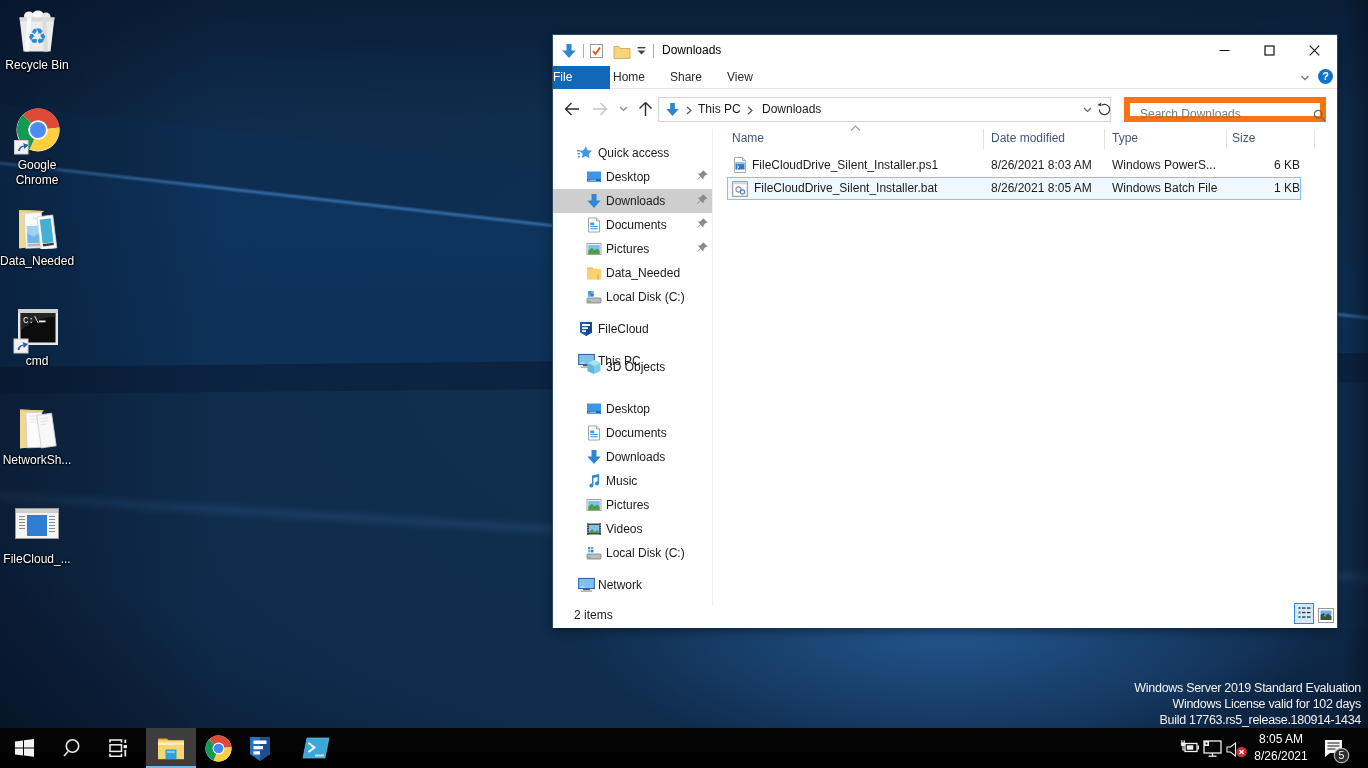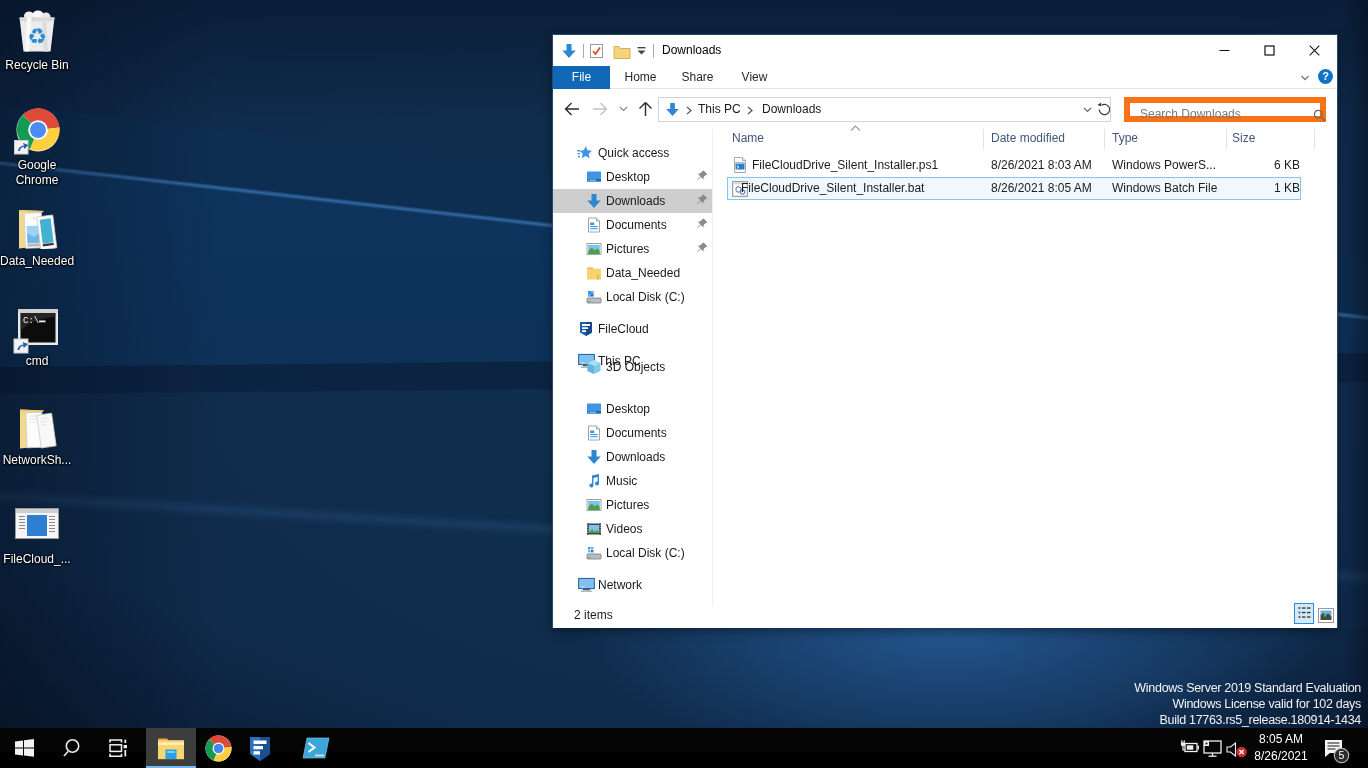--- a/index.html
+++ b/index.html
@@ -43,21 +43,21 @@
 .dicon svg { display:block; margin:0 auto; }
 
 
 #sysinfo { position:absolute; right:7px; top:680px; text-align:right; color:#f2f2f2; font-size:12.5px; line-height:16px; letter-spacing:-0.3px; }
 
 
 #win { position:absolute; left:552px; top:34px; width:786px; height:594px;
   background:#fff; border:1px solid #26486b; border-bottom:1px solid #2077cc; box-shadow:0 3px 10px rgba(0,0,0,.4); }
 #titlebar { position:absolute; left:0; top:0; width:100%; height:31px; background:#fff; }
 #tabs { position:absolute; left:0; top:31px; width:100%; height:23px; background:#fff; border-bottom:1px solid #e5e5e5; font-size:12px; color:#292929; }
-.tab { position:absolute; top:0; height:23px; line-height:23px; text-align:center; }
+.tab { position:absolute; top:0; height:23px; line-height:23px; }
 #filetab { left:0; width:57px; background:#1168b6; color:#fff; }
 #addrrow { position:absolute; left:0; top:54px; width:100%; height:40px; background:#fff; }
 #addrbox { position:absolute; left:105px; top:8px; width:453px; height:25px; border:1px solid #d4d4d4; background:#fff; font-size:12px; color:#1a1a1a; }
 #searchbox { position:absolute; left:571px; top:8px; width:202px; height:25px; border:6px solid #f97316; background:#fff; font-size:12px; color:#7a7a7a; line-height:23px; }
 #main { position:absolute; left:0; top:94px; width:100%; height:479px; background:#fff; }
 #navpane { position:absolute; left:0; top:0; width:159px; height:479px; background:#fff; overflow:hidden; }
 .nitem { position:absolute; left:0; width:159px; height:24px; line-height:24px; font-size:12px; color:#1a1a1a; white-space:nowrap; }
 .nitem svg { position:absolute; top:4px; }
 .nitem .txt { position:absolute; top:0; }
 .pin { position:absolute; left:143px; top:4px; }
@@ -467,21 +467,21 @@
           <span class="cell" style="left:519px;width:68px;text-align:right;">6 KB</span>
         </div>
         <div style="position:absolute;left:14px;top:48px;width:574px;height:23px;background:#f0f8fe;border:1px solid #88c4ea;"></div>
         <div class="frow" style="top:48px;">
           <svg style="position:absolute;left:19px;top:4px;" width="16" height="16" viewBox="0 0 16 16">
               <rect x="0.7" y="0.7" width="14.6" height="14.6" fill="#fff" stroke="#8a8a8a" stroke-width="1"></rect>
               <rect x="1.2" y="1.2" width="13.6" height="2" fill="#d8d8d8"></rect>
               <circle cx="6.5" cy="8.5" r="2.6" fill="none" stroke="#7a93a8" stroke-width="1.2"></circle>
               <circle cx="10.5" cy="11" r="2.2" fill="none" stroke="#4e87c8" stroke-width="1.2"></circle>
             </svg>
-          <span class="cell" style="left:28px;text-align:right;">FileCloudDrive_Silent_Installer.bat</span>
+          <span class="cell" style="left:41px;text-align:right;">FileCloudDrive_Silent_Installer.bat</span>
           <span class="cell" style="left:278px;">8/26/2021 8:05 AM</span>
           <span class="cell" style="left:399px;">Windows Batch File</span>
           <span class="cell" style="left:519px;width:68px;text-align:right;">1 KB</span>
         </div>
       </div>
     </div>
     <div id="statusbar">
       <span style="position:absolute;left:21px;top:2px;">2 items</span>
       <div style="position:absolute;left:741px;top:-3px;width:20px;height:21px;border:1px solid #2a8dd4;background:#d3e9f8;">
           <svg style="position:absolute;left:3px;top:2px;" width="13" height="14" viewBox="0 0 13 14">

